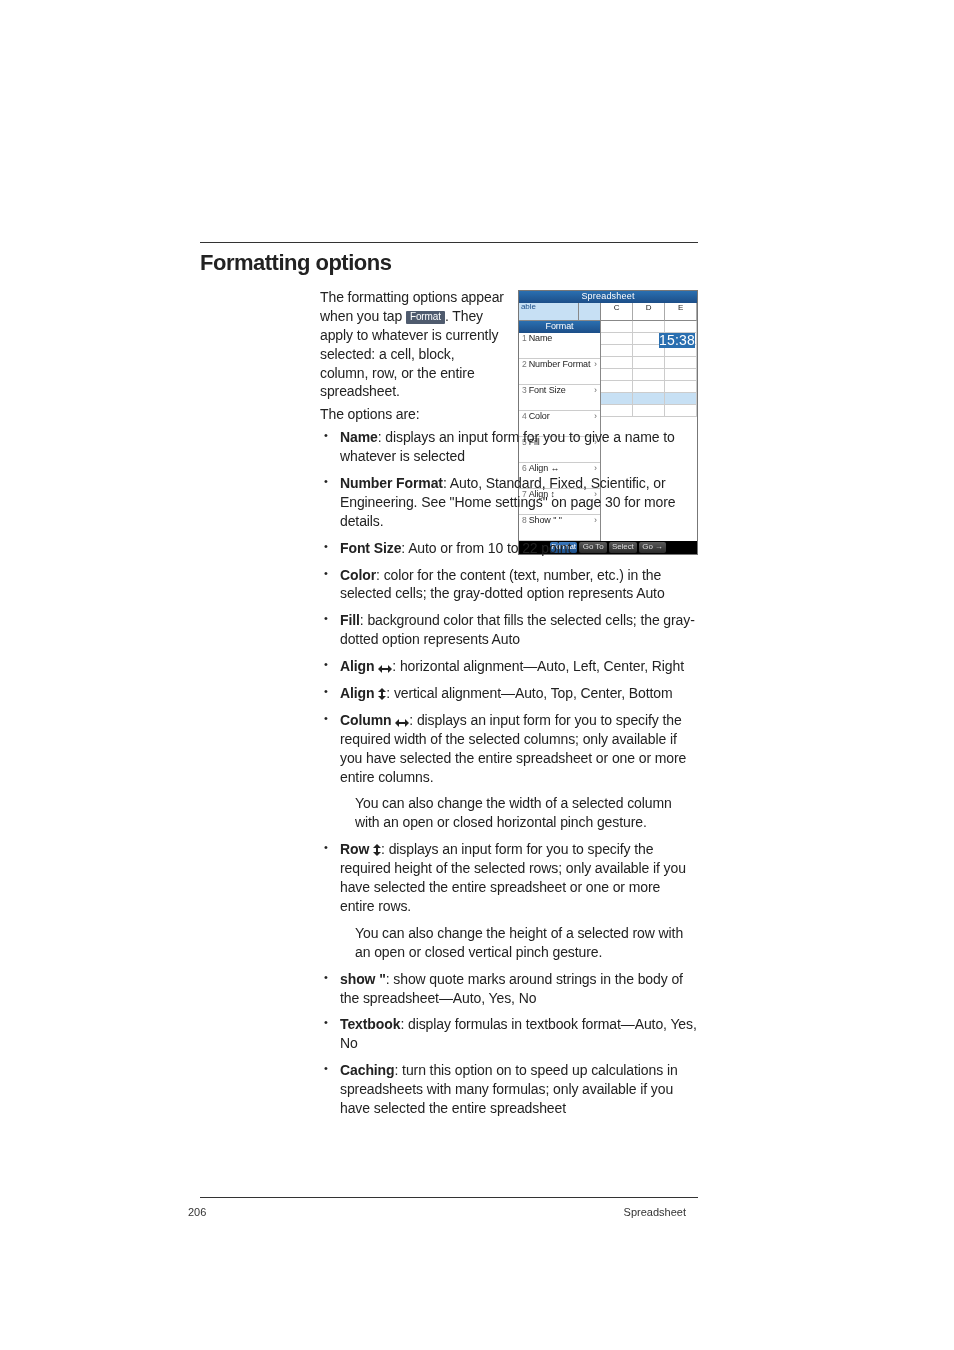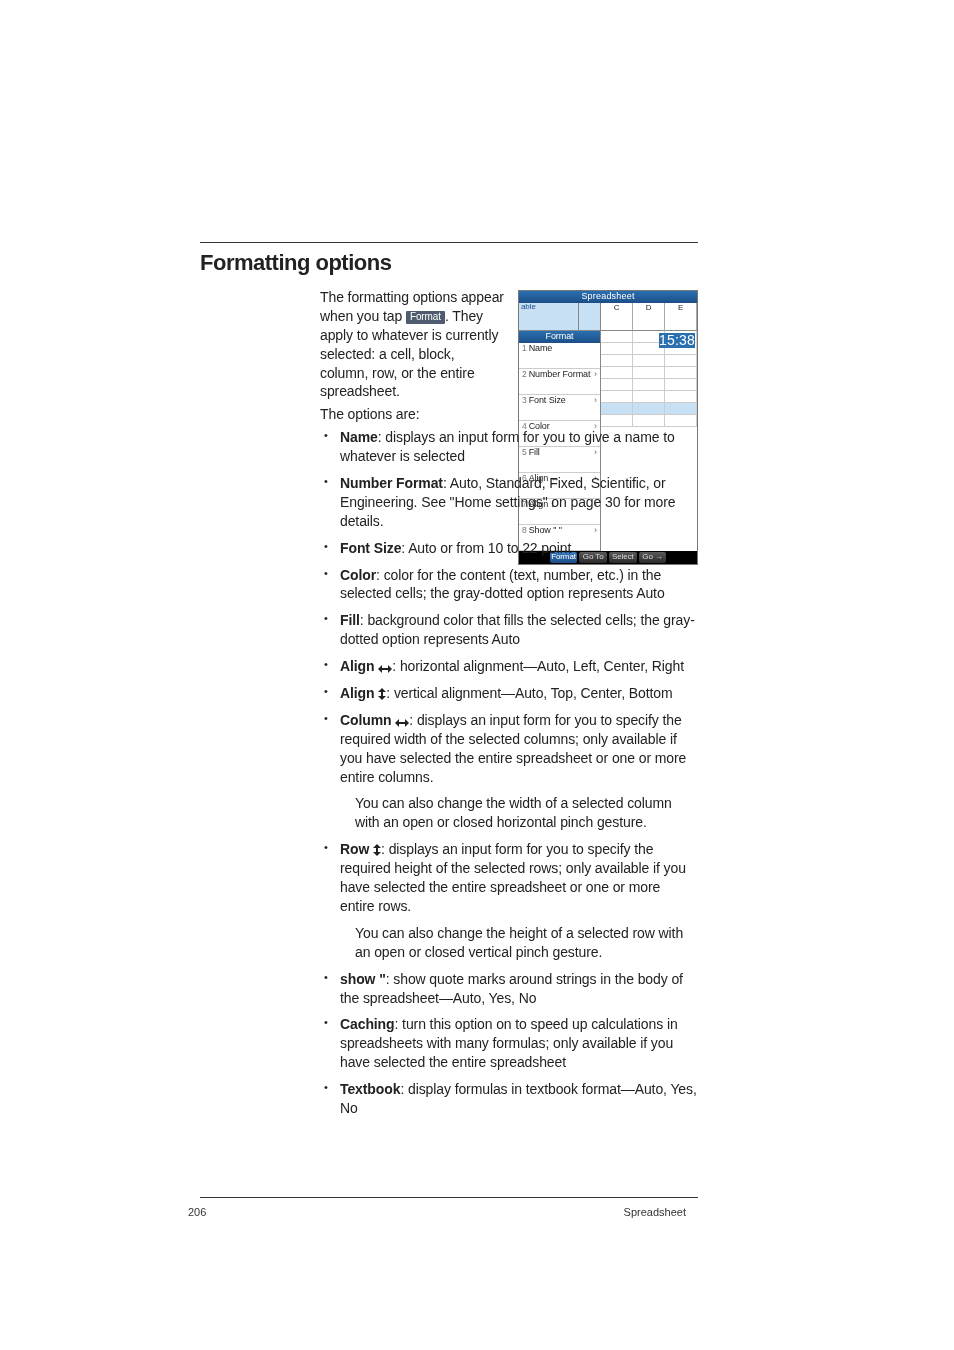--- a/index.html
+++ b/index.html
@@ -21,21 +21,21 @@
   .b { font-weight: bold; }
   .arrow { display:inline-block; vertical-align:-2px; }
   .footer { position: absolute; top: 1206px; left: 188px; width: 498px; font-size: 11px; font-weight: 300; color:#333; }
   .footer .pn { float:left; }
   .footer .ch { float:right; }
 
   
   .shot { position: absolute; left: 198px; top: 2px; width: 180px; border: 1px solid #777; font-size: 9px; line-height: 1.1; font-family: Arial, sans-serif; font-weight: 400; background:#fff; }
   .shot .titlebar { background: linear-gradient(#2a6fb0,#1c4e88); color:#fff; text-align:center; font-size:9px; padding:1px 0; position:relative; letter-spacing:0.2px; }
   .shot .titlebar .time { position:absolute; right:2px; top:0; font-size:14px; background:#2a6fb0;margin-top:42px; }
-  .shot .colhdr { display:flex; height:28px; font-size:8px; }
+  .shot .colhdr { display:flex; height:18px; font-size:8px; }
   .shot .colhdr .ch1 { width:60px; border-right:1px solid #888; border-bottom:1px solid #888; background:#c7e0f4; padding-left:2px; color:#1c4e88; }
   .shot .colhdr .ch2 { width:22px; border-right:1px solid #888; border-bottom:1px solid #888; background:#c7e0f4; color:#1c4e88; }
   .shot .colhdr .cx { flex:1; border-right:1px solid #aaa; border-bottom:1px solid #888; text-align:center; padding-top:1px; }
   .shot .body { display:flex; }
   .shot .menu { width:82px; border-right:1px solid #888; }
   .shot .menu .mh { background: linear-gradient(#2a6fb0,#1c4e88); color:#fff; text-align:center; font-size:9px; padding:1px 0; }
   .shot .menu .mi { display:flex; justify-content:space-between; border-bottom:1px solid #ccc; padding:1px 3px; font-size:9px; height:26px; }
   .shot .menu .mi .num { color:#777; margin-right:2px; font-size:8.5px; }
   .shot .menu .mi .ar { color:#666; font-size:9px; }
   .shot .grid { flex:1; }
@@ -184,22 +184,22 @@
               <path d="M0 4 L4 0 L4 3 L10 3 L10 0 L14 4 L10 8 L10 5 L4 5 L4 8 Z" fill="#222"></path>
             </svg></span><span>: displays an input form for you to specify the required width of the selected columns; only available if you have selected the entire spreadsheet or one or more entire columns.</span>
         <p>You can also change the width of a selected column with an open or closed horizontal pinch gesture.</p>
       </li>
       <li><span class="b"><span>Row </span><svg class="arrow" width="8" height="12" viewBox="0 0 8 12">
               <path d="M4 0 L8 4 L5 4 L5 8 L8 8 L4 12 L0 8 L3 8 L3 4 L0 4 Z" fill="#222"></path>
             </svg></span><span>: displays an input form for you to specify the required height of the selected rows; only available if you have selected the entire spreadsheet or one or more entire rows.</span>
         <p>You can also change the height of a selected row with an open or closed vertical pinch gesture.</p>
       </li>
       <li><span class="b">show "</span><span>: show quote marks around strings in the body of the spreadsheet—Auto, Yes, No</span></li>
+      <li><span class="b">Textbook</span><span>: display formulas in textbook format—Auto, Yes, No</span></li>
       <li><span class="b">Caching</span><span>: turn this option on to speed up calculations in spreadsheets with many formulas; only available if you have selected the entire spreadsheet</span></li>
-      <li><span class="b">Textbook</span><span>: display formulas in textbook format—Auto, Yes, No</span></li>
     </ul>
   </div>
 
   <div class="rule bottom"></div>
   <div class="footer">
     <span class="pn">206</span>
     <span class="ch">Spreadsheet</span>
   </div>
 </div>
 

